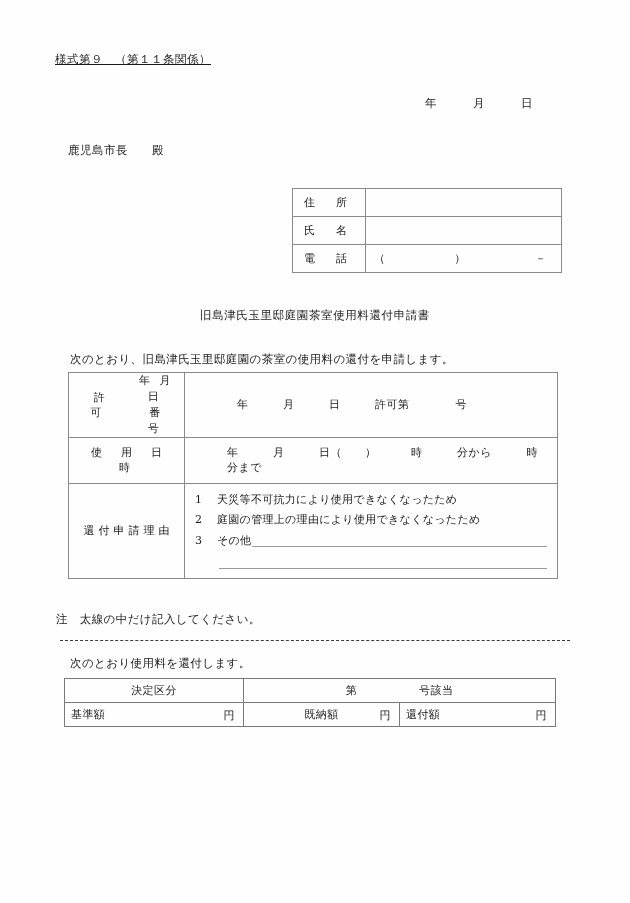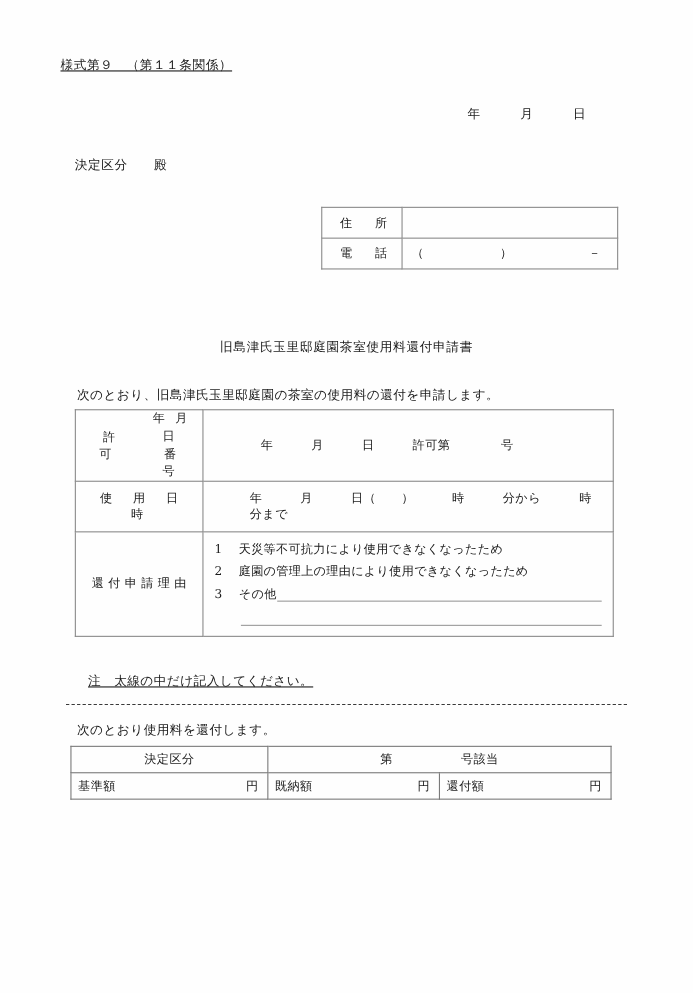--- a/index.html
+++ b/index.html
@@ -23,21 +23,21 @@
   }
 
   
   .abs { position: absolute; white-space: pre; }
   .form-no   { left: 55px;  top: 52px;  font-size: 11.5px; letter-spacing: .5px; text-decoration: underline; }
   .date-line { left: 425px; top: 96px;  font-size: 11.5px; letter-spacing: .5px; }
   .addressee { left: 68px;  top: 143px; font-size: 11.5px; letter-spacing: .5px; }
   .doc-title { left: 0; right: 0; top: 308px; text-align: center;
                font-size: 11.5px; letter-spacing: .6px; }
   .lead-1    { left: 70px;  top: 352px; font-size: 11.5px; letter-spacing: .4px; }
-  .note      { left: 80px;  top: 612px; font-size: 11.5px; letter-spacing: .4px; text-decoration: underline; }
+  .note      { left: 56px;  top: 612px; font-size: 11.5px; letter-spacing: .4px; }
   .lead-2    { left: 70px;  top: 656px; font-size: 11.5px; letter-spacing: .4px; }
 
   
   .applicant-table {
     position: absolute;
     left: 292px; top: 188px;
     width: 270px;
     border-collapse: collapse;
     border: 1.4px solid #1a1a1a;
     table-layout: fixed;
@@ -47,21 +47,21 @@
     border: 0.8px solid #8a8a8a;
     height: 27px;
     font-size: 11px;
     padding: 0 8px;
     vertical-align: middle;
   }
   .applicant-table .lbl {
     width: 56px;
     letter-spacing: 5px;
     text-indent: 3px;
-    text-align: right;
+    text-align: left;
   }
   .applicant-table .val { letter-spacing: .5px; }
 
   
   .main-table {
     position: absolute;
     left: 68px; top: 372px;
     width: 490px;
     border-collapse: collapse;
     border: 1.6px solid #101010;
@@ -144,44 +144,48 @@
   }
   .decision-table td {
     border: 0.8px solid #7a7a7a;
     height: 23px;
     font-size: 11px;
     padding: 0 6px;
     vertical-align: middle;
     letter-spacing: .4px;
   }
   .decision-table .c1 { width: 166px; }
-  .decision-table .c2 { width: 166px; }
+  .decision-table .c2 { width: 166px; text-align: center; }
   .decision-table .head-center { text-align: center; }
   .amount-cell { position: relative; }
   .amount-cell .amt-label { }
   .amount-cell .amt-unit { position: absolute; right: 8px; top: 50%;
                            transform: translateY(-50%); }
   .span-head { text-align: center; }
   .span-head .seg-a { margin-right: 62px; }
 </style>
 </head>
 <body>
 
 <div class="page">
 
   <div class="abs form-no">様式第９　（第１１条関係）</div>
 
   <div class="abs date-line">年　　　月　　　日</div>
 
-  <div class="abs addressee">決定区分　　殿</div>
+  <div class="abs addressee">鹿児島市長　　殿</div>
 
   <table class="applicant-table">
     <tbody>
       <tr>
         <td class="lbl">住　所</td>
+        <td class="val"></td>
+      </tr>
+      <tr>
+        <td class="lbl">氏　名</td>
         <td class="val"></td>
       </tr>
       <tr>
         <td class="lbl">電　話</td>
         <td class="val">（　　　　　　）　　　　　　－</td>
       </tr>
     </tbody>
   </table>
 
   <div class="abs lead-1">次のとおり、旧島津氏玉里邸庭園の茶室の使用料の還付を申請します。</div>

